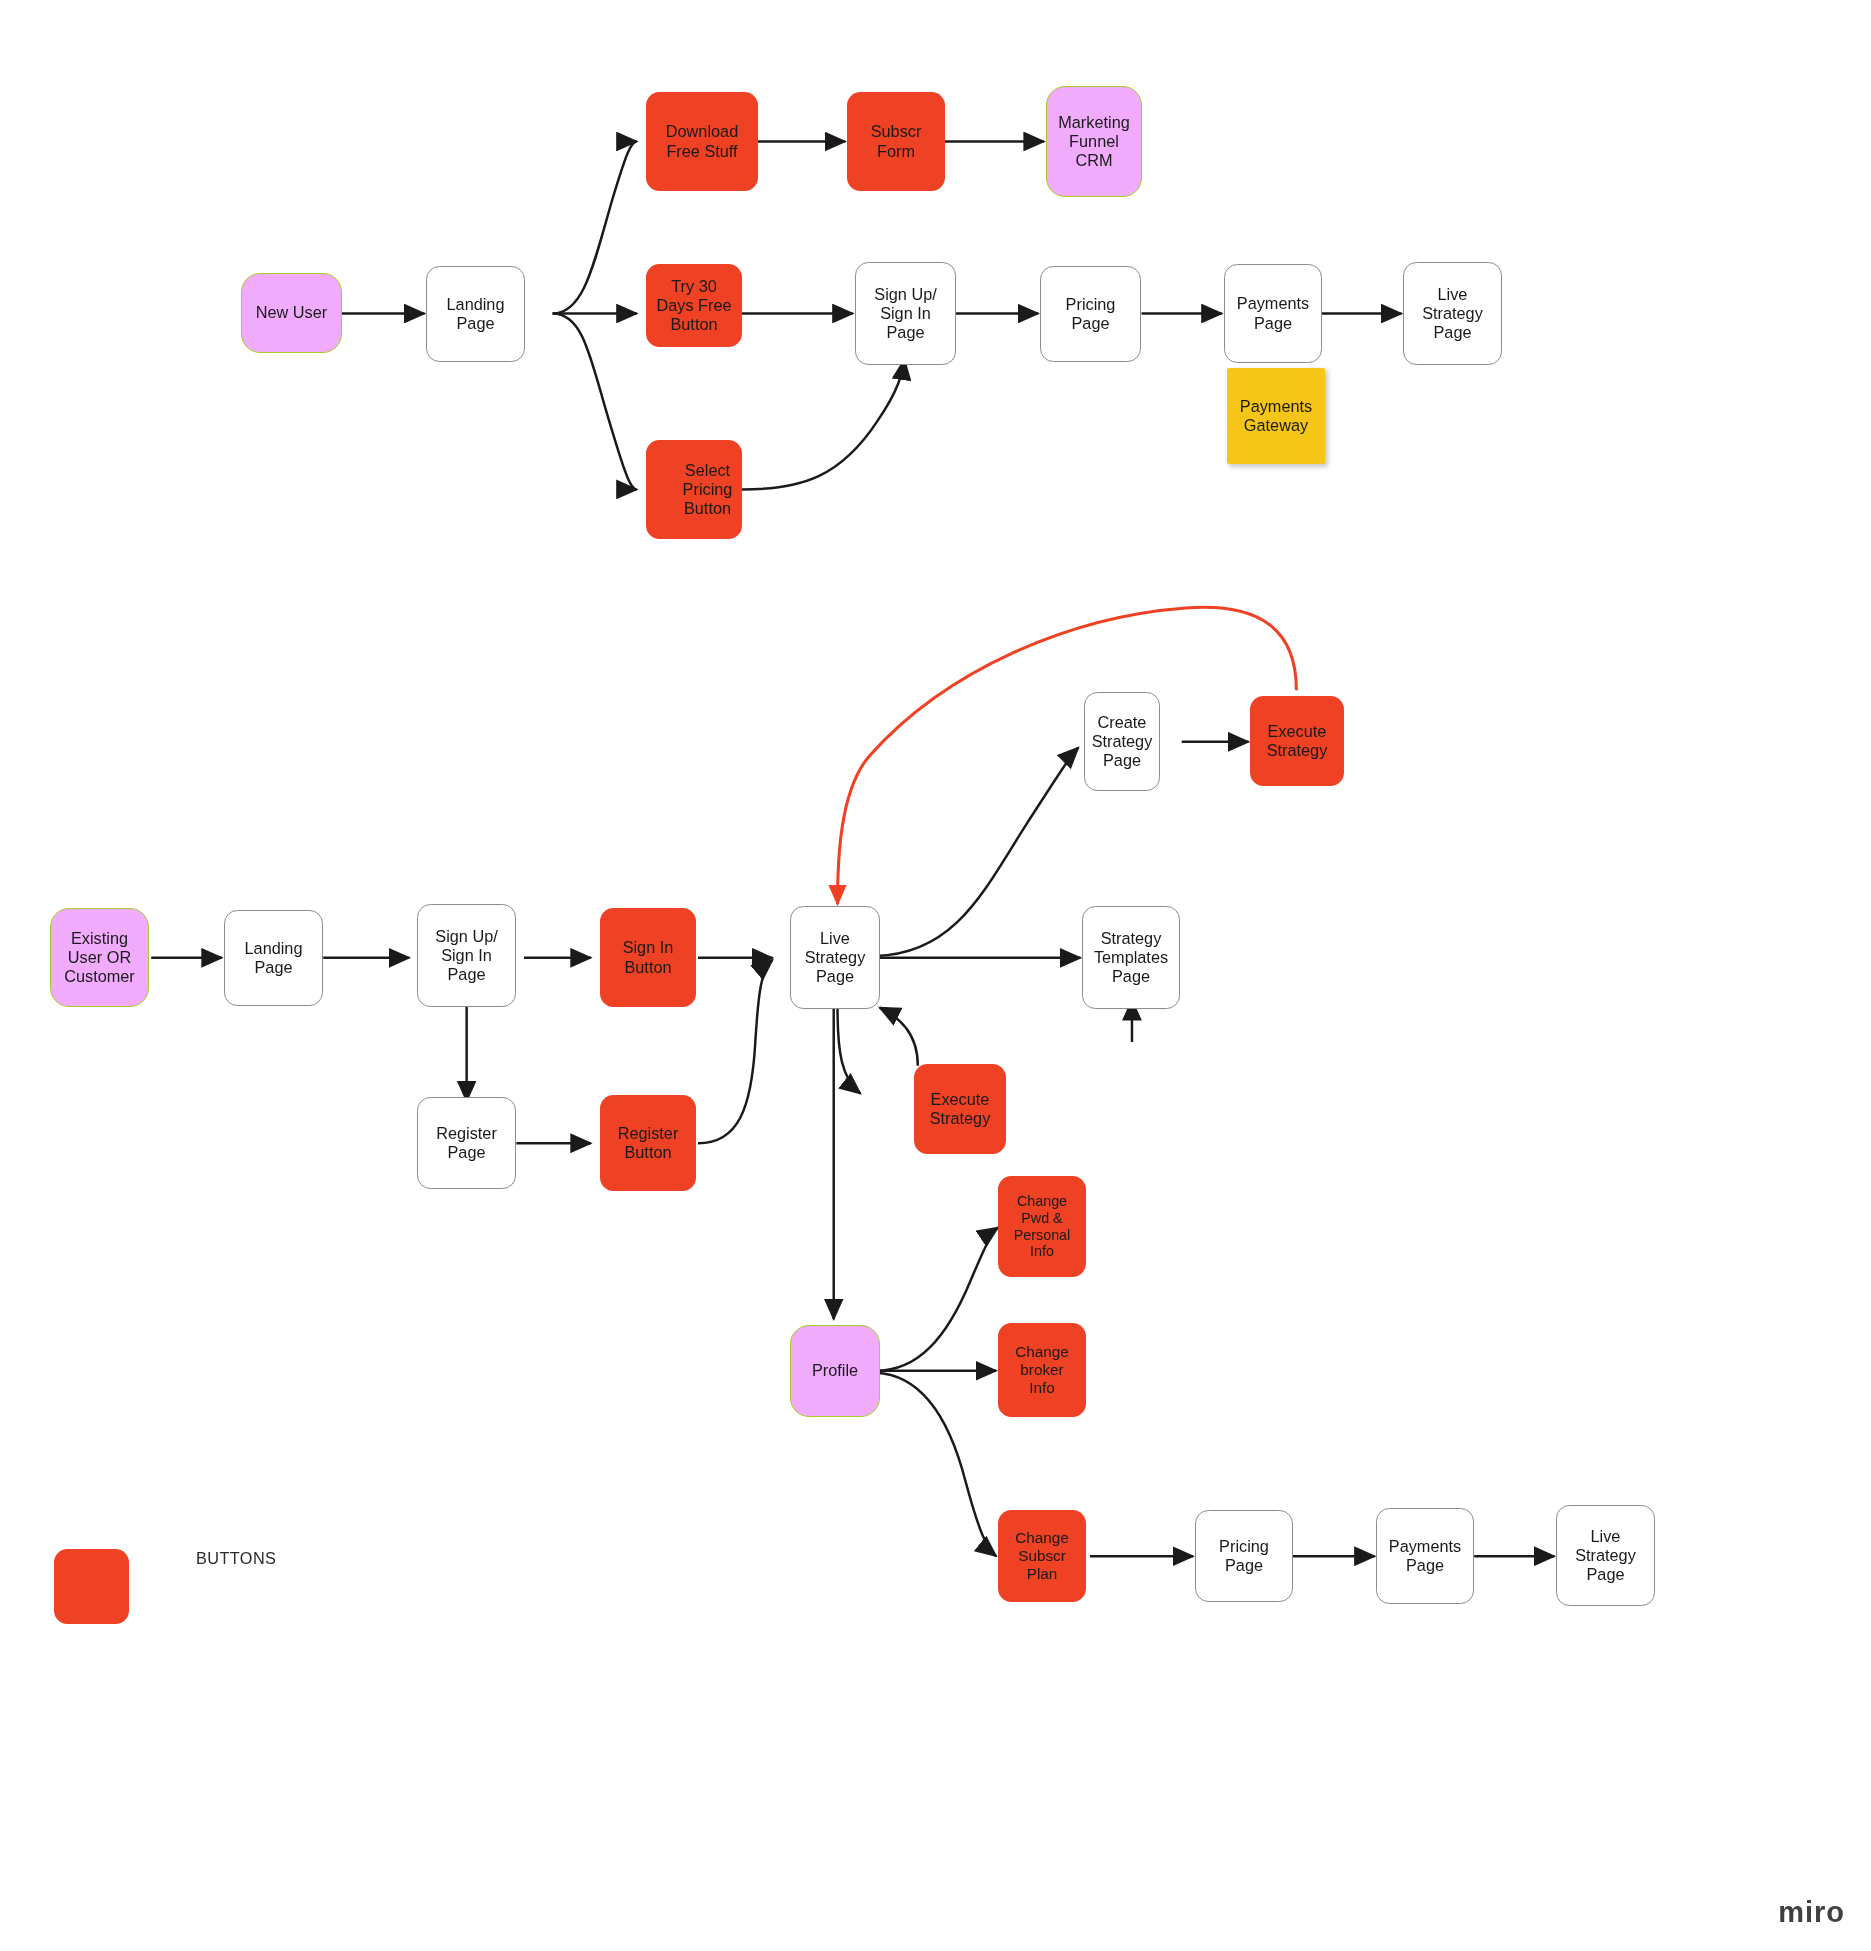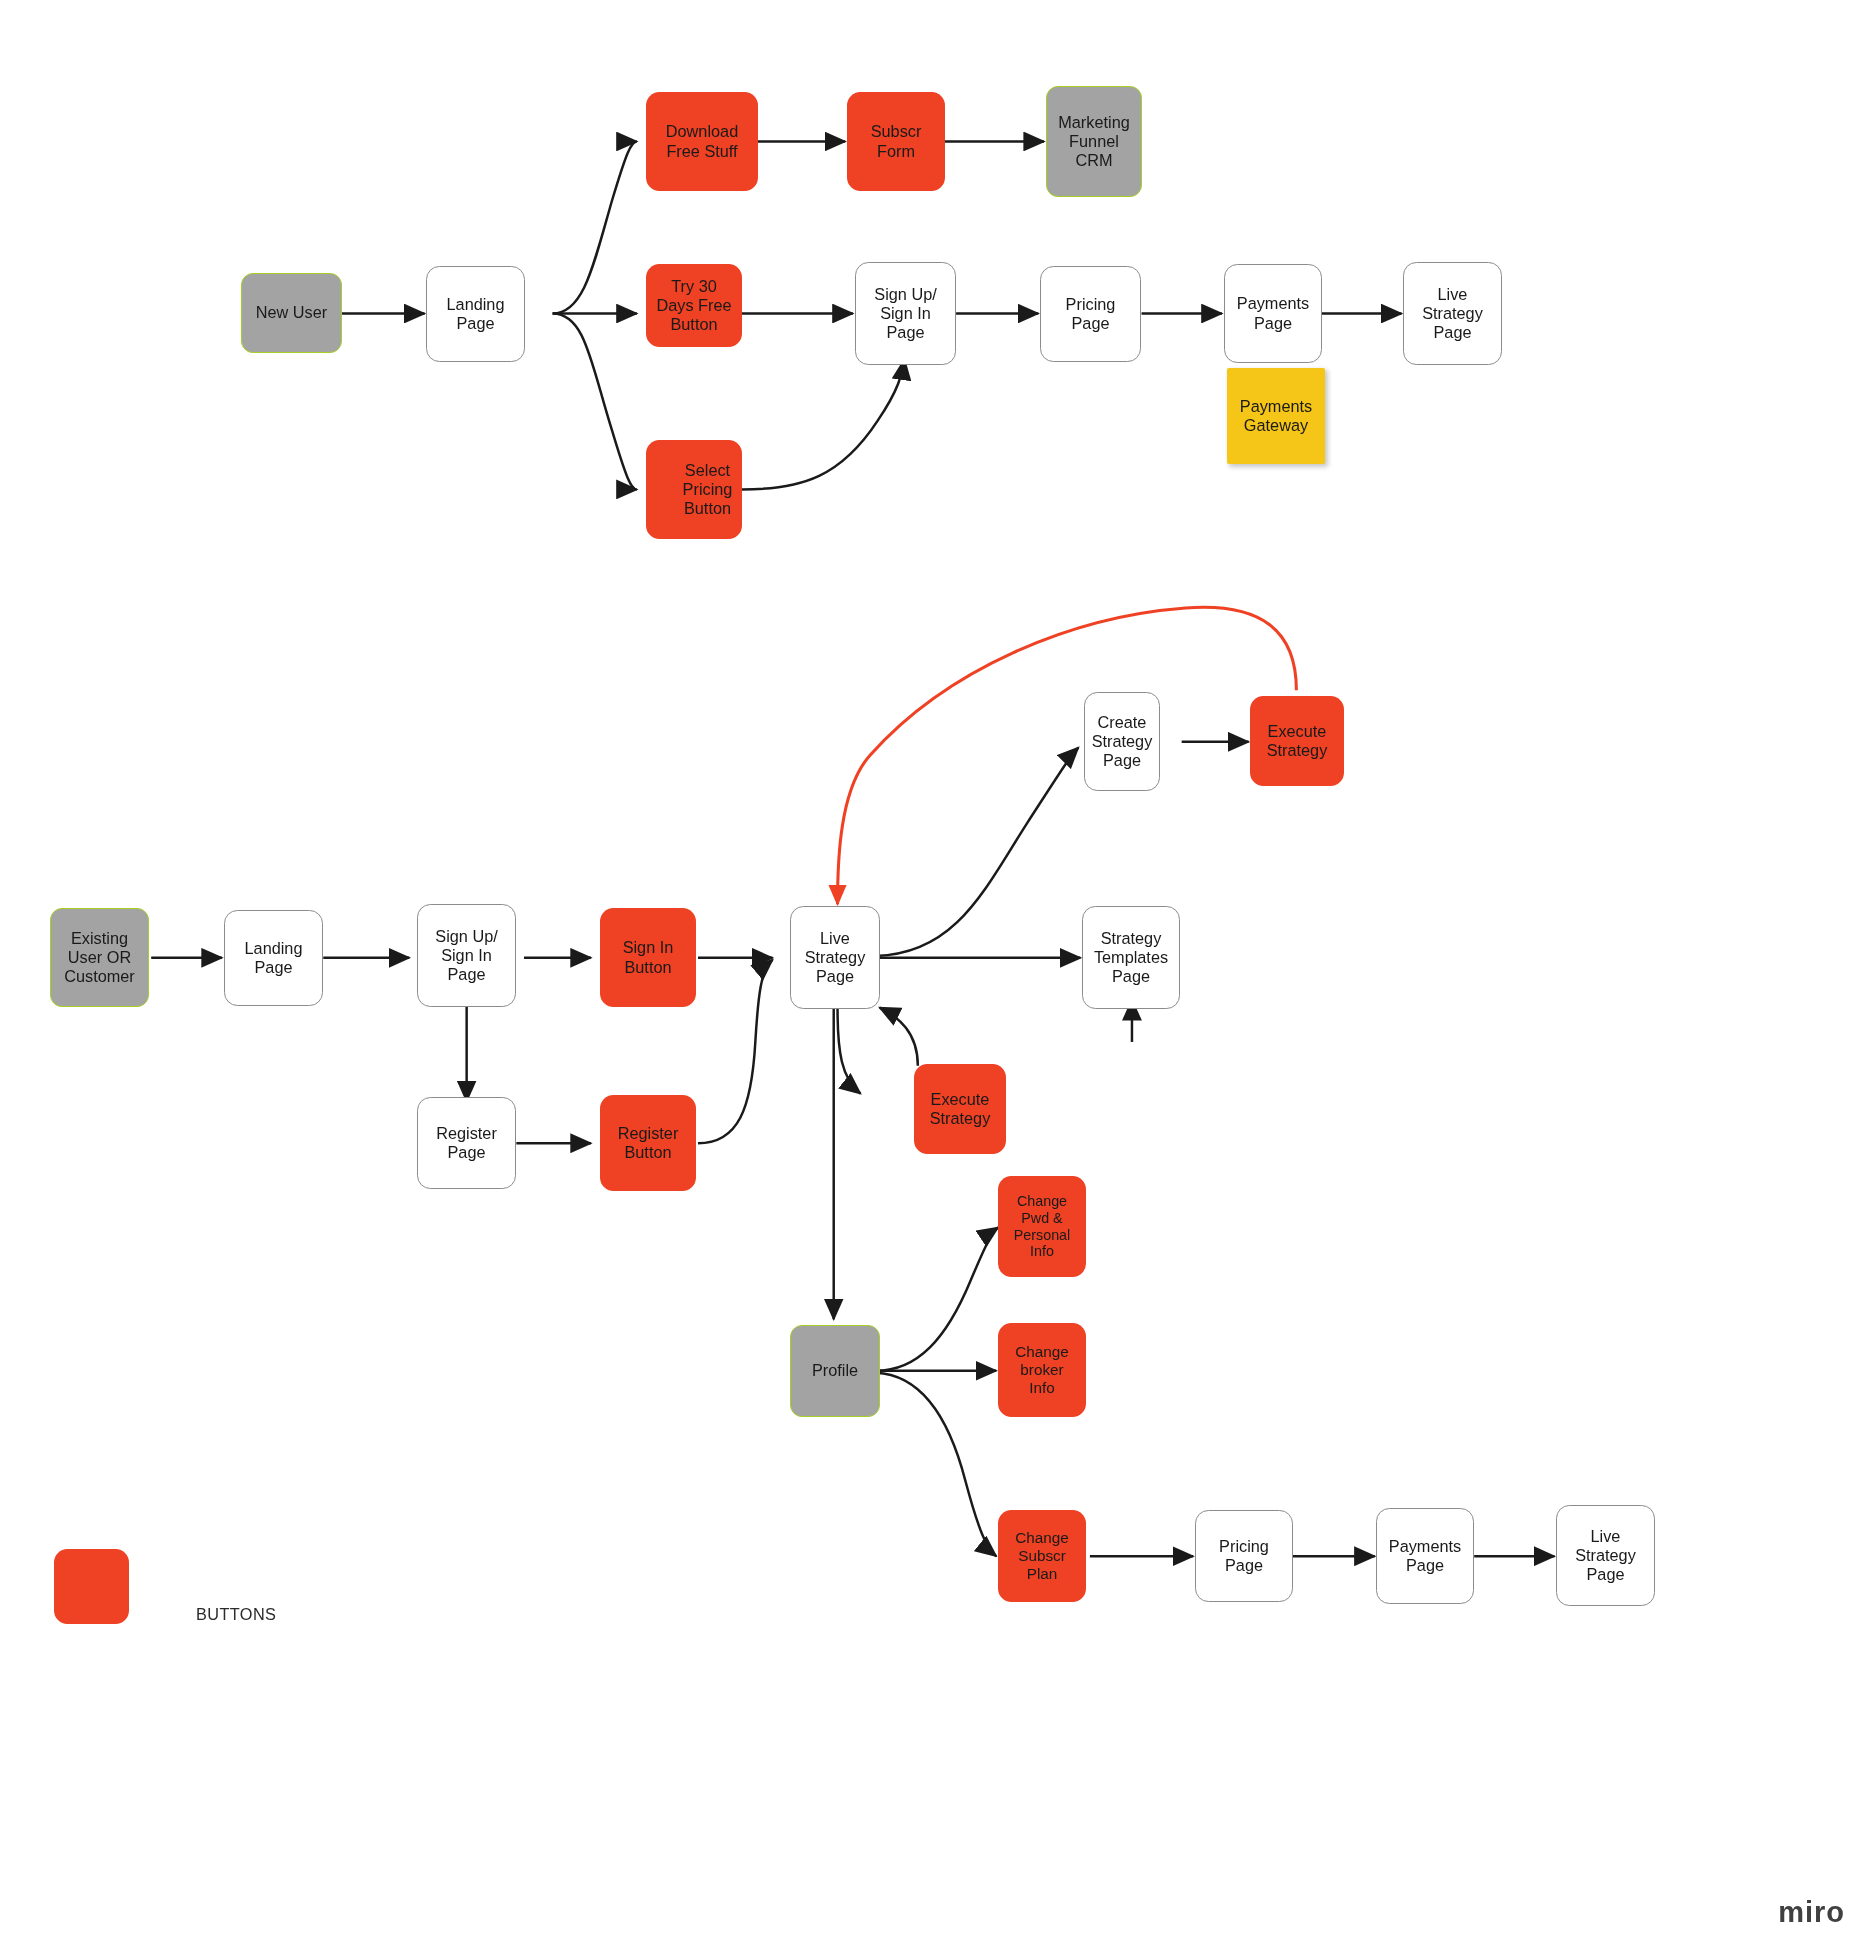--- a/index.html
+++ b/index.html
@@ -4,24 +4,24 @@
 <style>
   html,body{margin:0;padding:0;background:#ffffff;}
   body{font-family:"Liberation Sans",sans-serif;}
   #canvas{position:relative;width:1872px;height:1952px;background:#fff;overflow:hidden;}
   #edges{position:absolute;left:0;top:0;width:1872px;height:1952px;pointer-events:none;}
   .node{position:absolute;box-sizing:border-box;display:flex;align-items:center;
         justify-content:center;text-align:center;line-height:1.18;color:#1a1a1a;}
   .node .lbl{display:block;white-space:pre-line;}
   .n-page{background:#ffffff;border:1.9px solid #8c8c8c;border-radius:13.4px;}
   .n-btn{background:#ef4123;border:none;border-radius:13.4px;}
-  .n-user{background:#a3a3a3;border:1.9px solid #a6d024;border-radius:12px;}
+  .n-user{background:#f0abfc;border:1.9px solid #a6d024;border-radius:19px;}
   .n-note{background:#f5c518;border:none;border-radius:1.9px;
           box-shadow:2.9px 2.9px 5.7px rgba(0,0,0,.22);align-items:center;}
-  .legend-item{position:absolute;display:flex;align-items:flex-end;}
+  .legend-item{position:absolute;display:flex;align-items:flex-start;}
   .legend-swatch{width:75px;height:75px;border-radius:13.4px;flex:0 0 auto;}
   .legend-label{margin-left:67px;font-size:16.3px;letter-spacing:0.4px;color:#2b2b2b;
                 white-space:nowrap;}
   #watermark{position:absolute;right:27px;bottom:23px;font-size:29px;color:#404040;
              letter-spacing:1px;font-family:"Liberation Sans",sans-serif;font-weight:bold;}
 </style>
 </head>
 <body>
 
 <div id="canvas">

